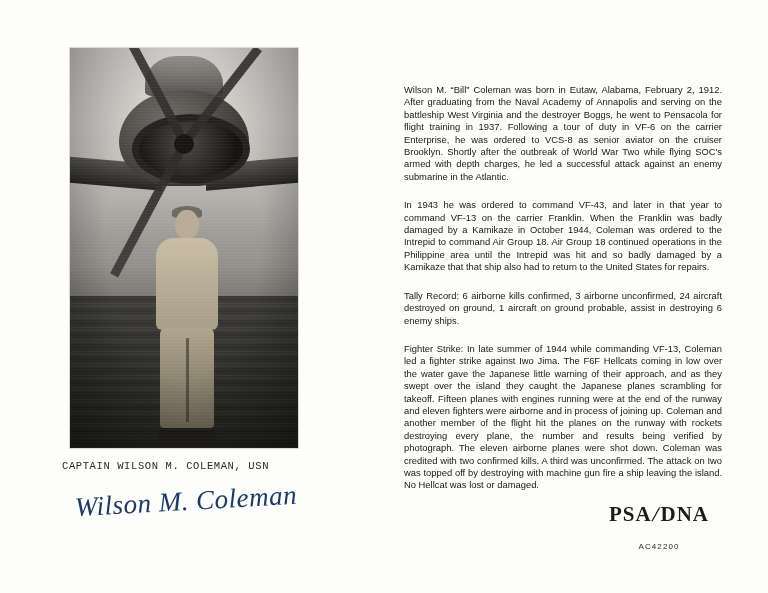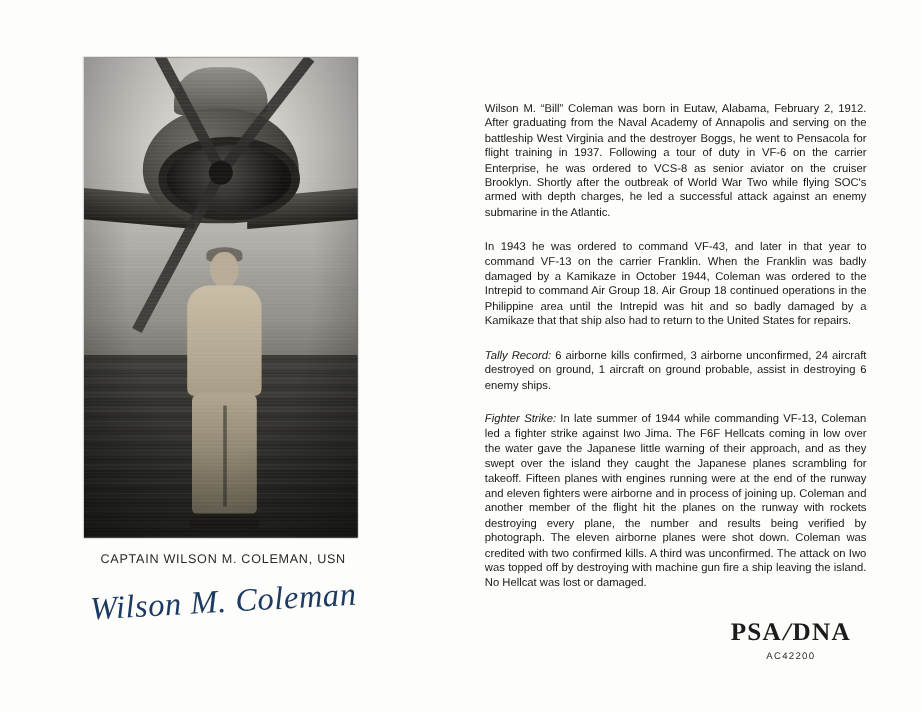--- a/index.html
+++ b/index.html
@@ -211,25 +211,25 @@
   .grain {
     position: absolute;
     inset: 0;
     background-image:
       repeating-linear-gradient(0deg, rgba(255,255,255,.035) 0px, rgba(255,255,255,.035) 1px, rgba(0,0,0,0) 1px, rgba(0,0,0,0) 3px);
     pointer-events: none;
   }
 
   .photo-caption {
     margin-top: 12px;
-    text-align: center;
+    text-align: left;
     font-size: 10.5px;
     letter-spacing: .6px;
     color: #2a2a2a;
-    font-family: Liberation Sans, sans-serif;
+    font-family: Liberation Mono, monospace;
   }
 
   .signature {
     margin-top: 14px;
     text-align: center;
     color: #1d3a63;
     font-family: "Liberation Serif", serif;
     font-style: italic;
     font-size: 27px;
     letter-spacing: .5px;
@@ -245,21 +245,20 @@
     width: 318px;
     font-size: 9.4px;
     line-height: 12.4px;
     text-align: justify;
     color: #171717;
   }
   .text-col p {
     margin: 16px 0 11px 0;
   }
   .text-col p .lead {
-    font-style: italic;
   }
 
   
   .psa {
     position: absolute;
     right: 44px;
     bottom: 42px;
     text-align: center;
     width: 130px;
   }
@@ -271,21 +270,21 @@
     color: #1c1c1c;
     display: inline-block;
   }
   .psa-logo .slash {
     display: inline-block;
     transform: skewX(-12deg);
     padding: 0 1px;
     color: #1c1c1c;
   }
   .psa-cert {
-    margin-top: 3px;
+    margin-top: 15px;
     font-size: 8px;
     letter-spacing: 1.1px;
     color: #2a2a2a;
   }
 </style>
 </head>
 <body>
 
 <div class="page">
 

